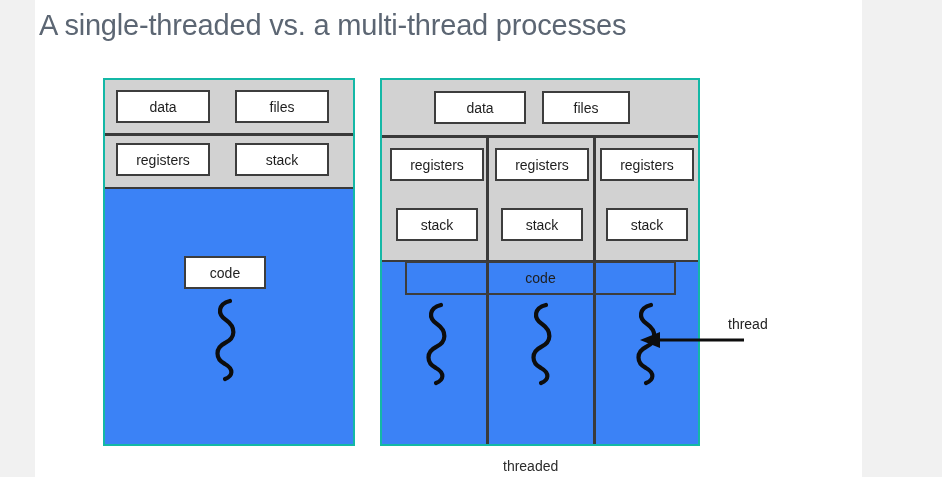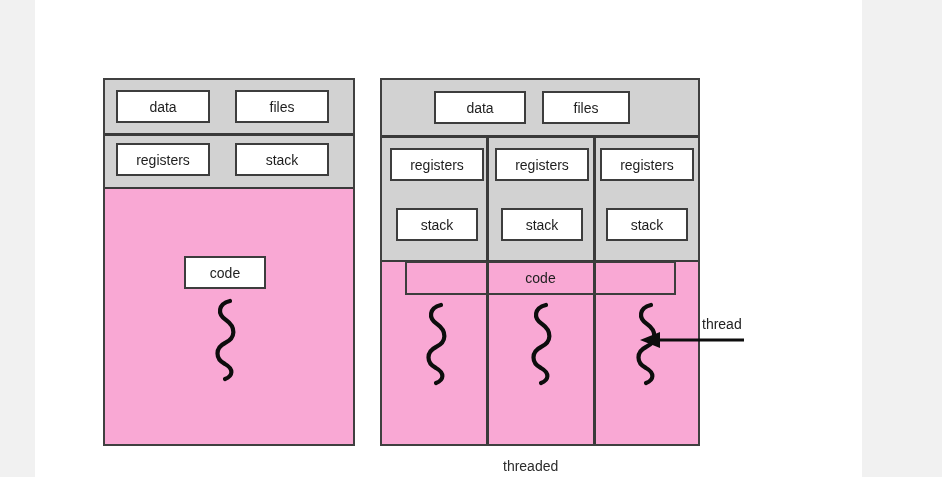--- a/index.html
+++ b/index.html
@@ -39,22 +39,22 @@
     line-height: 34px;
     color: #5c6673;
     letter-spacing: -0.2px;
     white-space: nowrap;
   }
 
   
   .proc {
     position: absolute;
     box-sizing: border-box;
-    border: 2px solid #404040;
-    background: #f9a8d4;
+    border: 2px solid #14b8a6;
+    background: #3b82f6;
   }
   .hdr {
     position: absolute;
     box-sizing: border-box;
     background: #d2d2d2;
   }
   .rule {
     position: absolute;
     background: #3a3a3a;
   }
@@ -73,34 +73,36 @@
   .cell.wide { font-size: 14px; }
 
   .squig { position: absolute; }
 
   .arrow-wrap { position: absolute; }
   .thread-label {
     position: absolute;
     font-size: 14px;
     color: #222;
     white-space: nowrap;
+    margin-left: 26px;
   }
   .caption {
     position: absolute;
     font-size: 14px;
     color: #2b2b2b;
     white-space: nowrap;
   }
 </style>
 </head>
 <body>
 
 <div id="page">
   <div id="sheet">
 
+    <div id="page-title">A single-threaded vs. a multi-thread processes</div>
 
     <div class="proc" style="left:68px; top:78px; width:252px; height:368px;">
 
       <div class="hdr" style="left:0px; top:0px; width:248px; height:107px;"></div>
 
       <div class="rule" style="left:0px; top:53px; width:248px; height:3px;"></div>
 
       <div class="rule" style="left:0px; top:107px; width:248px; height:2px;"></div>
 
       <div class="cell" style="left:11px; top:10px; width:94px; height:33px;">data</div>

